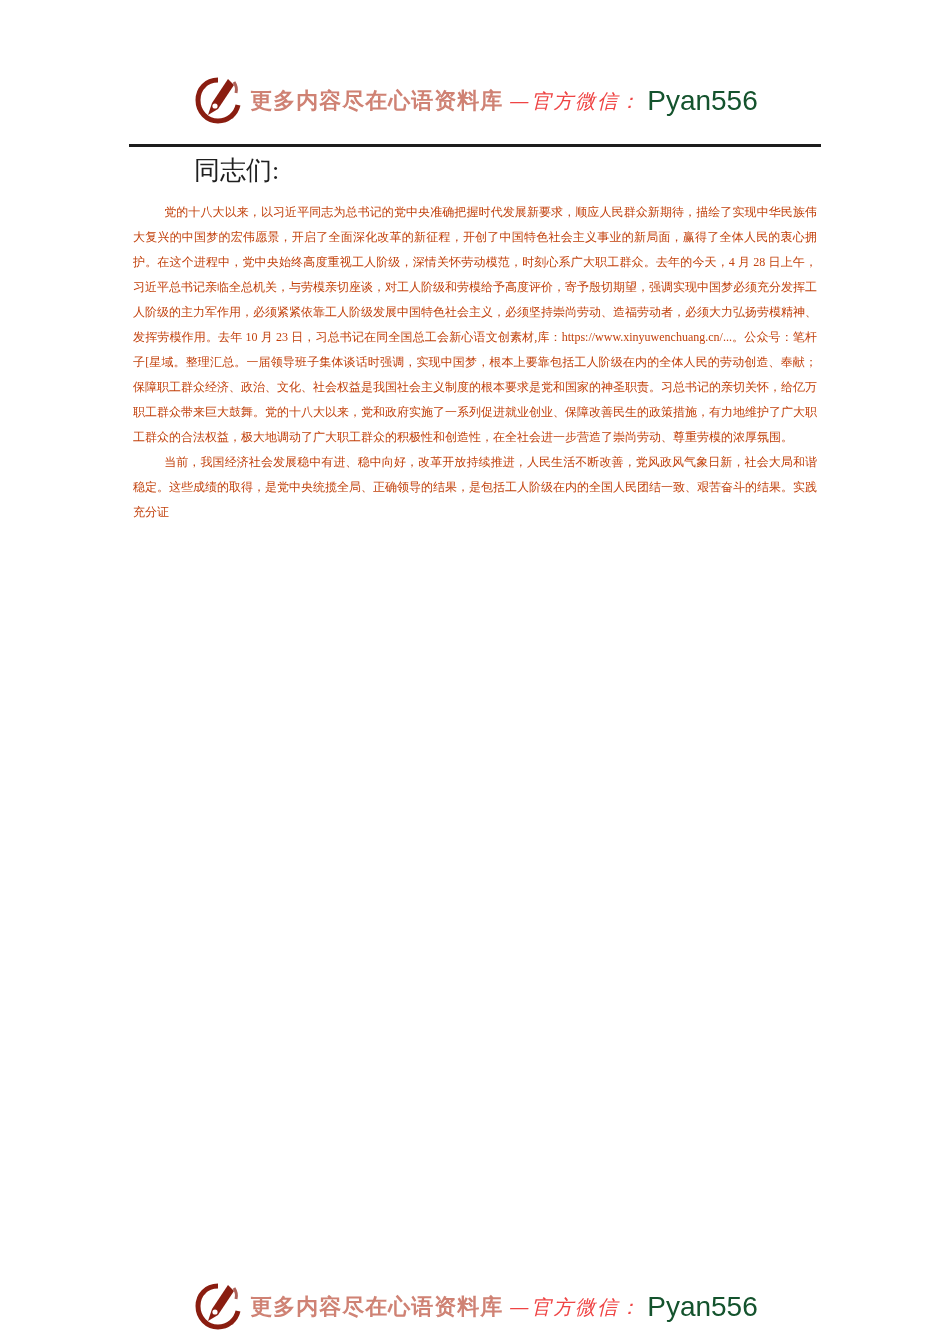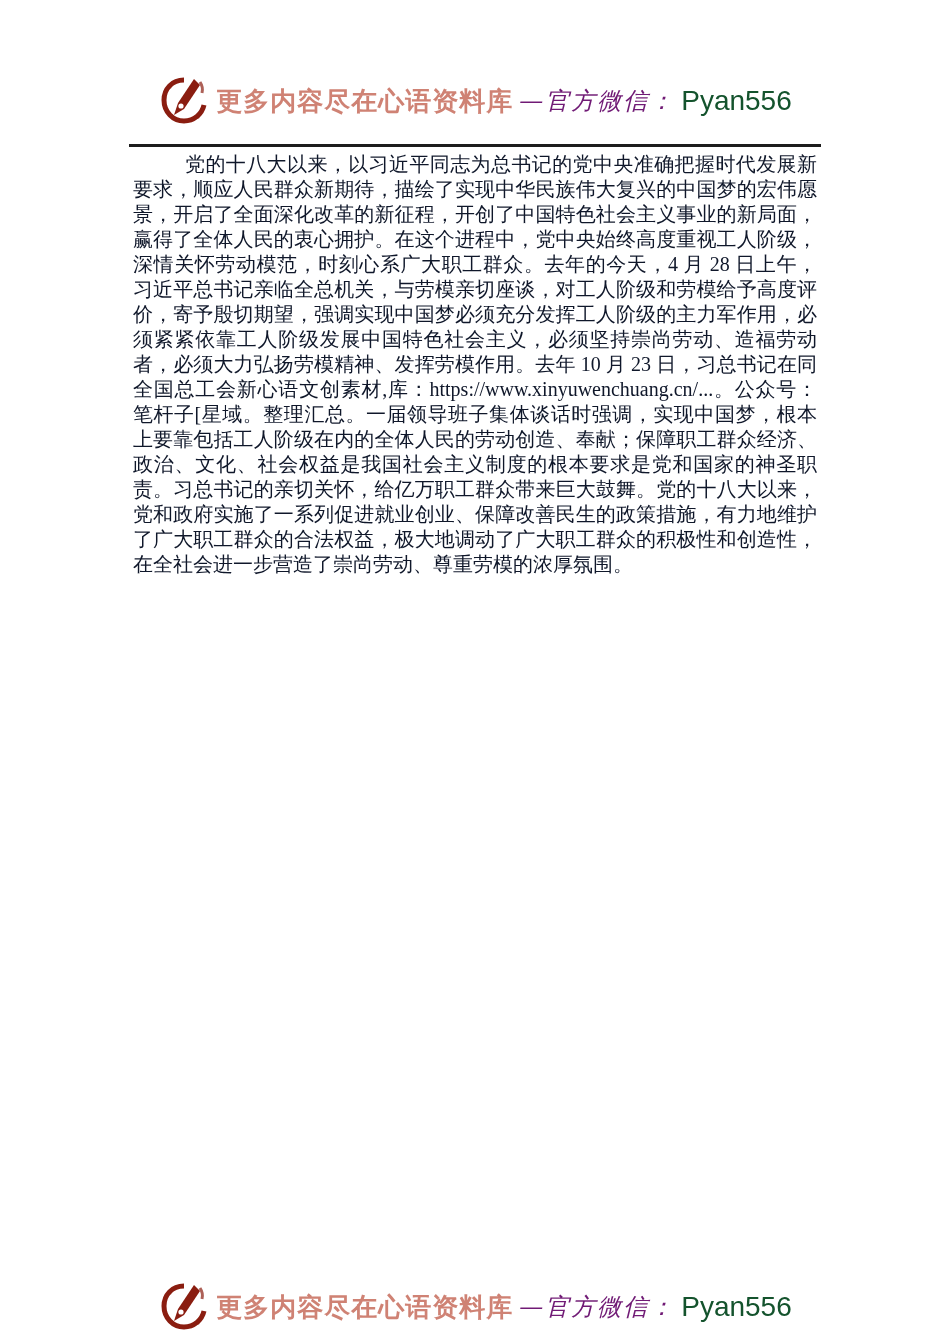--- a/index.html
+++ b/index.html
@@ -14,25 +14,25 @@
 
   
   .watermark {
     display: flex; align-items: center; justify-content: center;
     gap: 6px; width: 100%;
   }
   .watermark.header { margin-top: 72px; height: 58px; }
   .watermark.footer { position: absolute; top: 1206px; left: 0; height: 58px; }
   .logo { width: 52px; height: 56px; flex: 0 0 auto; }
   .wm-brand {
-    color: #cf8274; font-size: 26px; font-weight: 700;
+    color: #cf8274; font-size: 22px; font-weight: 700;
     font-family: "Liberation Serif", serif; letter-spacing: 1px;
   }
   .wm-label {
-    color: #701a75; font-size: 24px; font-style: italic;
+    color: #ef4444; font-size: 20px; font-style: italic;
     font-family: "DejaVu Serif", serif; letter-spacing: 2px;
   }
   .wm-account {
     color: #14532d; font-size: 28px;
     font-family: "Liberation Sans", sans-serif;
   }
 
   .divider {
     width: 692px; margin: 14px auto 0 auto;
     border: none; border-top: 3px solid #1c1c1c; height: 0;
@@ -48,21 +48,21 @@
     text-align: center;
   }
 
   p.para { margin: 0; text-align: justify; }
   p.large {
     font-size: 26px; line-height: 48px; color: #1f1f1f;
     text-indent: 2em;
     font-family: "Liberation Serif", serif;
   }
   p.small {
-    font-size: 20px; line-height: 25px; color: #0f172a;
+    font-size: 12px; line-height: 25px; color: #c2410c;
     text-indent: 2.6em;
     margin-left: -9px; margin-right: -9px;
     font-family: "Liberation Serif", serif;
   }
   p.small.first { margin-top: 5px; }
 </style>
 </head>
 <body>
 
 <div class="page">
@@ -80,21 +80,23 @@
     </svg>
     <span class="wm-brand">更多内容尽在心语资料库</span>
     <span class="wm-label">—官方微信：</span>
     <span class="wm-account">Pyan556</span>
   </div>
 
   <hr class="divider">
 
   <div class="content">
 
+    <p class="para large">同志们:</p>
     <p class="para small first">党的十八大以来，以习近平同志为总书记的党中央准确把握时代发展新要求，顺应人民群众新期待，描绘了实现中华民族伟大复兴的中国梦的宏伟愿景，开启了全面深化改革的新征程，开创了中国特色社会主义事业的新局面，赢得了全体人民的衷心拥护。在这个进程中，党中央始终高度重视工人阶级，深情关怀劳动模范，时刻心系广大职工群众。去年的今天，4 月 28 日上午，习近平总书记亲临全总机关，与劳模亲切座谈，对工人阶级和劳模给予高度评价，寄予殷切期望，强调实现中国梦必须充分发挥工人阶级的主力军作用，必须紧紧依靠工人阶级发展中国特色社会主义，必须坚持崇尚劳动、造福劳动者，必须大力弘扬劳模精神、发挥劳模作用。去年 10 月 23 日，习总书记在同全国总工会新心语文创素材,库：https://www.xinyuwenchuang.cn/...。公众号：笔杆子[星域。整理汇总。一届领导班子集体谈话时强调，实现中国梦，根本上要靠包括工人阶级在内的全体人民的劳动创造、奉献；保障职工群众经济、政治、文化、社会权益是我国社会主义制度的根本要求是党和国家的神圣职责。习总书记的亲切关怀，给亿万职工群众带来巨大鼓舞。党的十八大以来，党和政府实施了一系列促进就业创业、保障改善民生的政策措施，有力地维护了广大职工群众的合法权益，极大地调动了广大职工群众的积极性和创造性，在全社会进一步营造了崇尚劳动、尊重劳模的浓厚氛围。</p>
+    <p class="para small">当前，我国经济社会发展稳中有进、稳中向好，改革开放持续推进，人民生活不断改善，党风政风气象日新，社会大局和谐稳定。这些成绩的取得，是党中央统揽全局、正确领导的结果，是包括工人阶级在内的全国人民团结一致、艰苦奋斗的结果。实践充分证</p>
   </div>
 
   <div class="watermark footer">
     <svg class="logo" viewBox="0 0 52 56" aria-hidden="true">
       <g fill="none" stroke="#8a1d10">
         <path d="M26 7 C14 7 6 16 6 27 c0 12 9 21 20 21 10 0 18-7 20-16" stroke-width="5"></path>
         <path d="M44 20 c1-4 0-8-2-11" stroke-width="3" opacity="0.7"></path>
       </g>
       <path d="M36 6 L20 30 l-4 12 10-6 16-24 z" fill="#8a1d10"></path>
       <circle cx="23" cy="33" r="2.6" fill="#ffffff"></circle>

